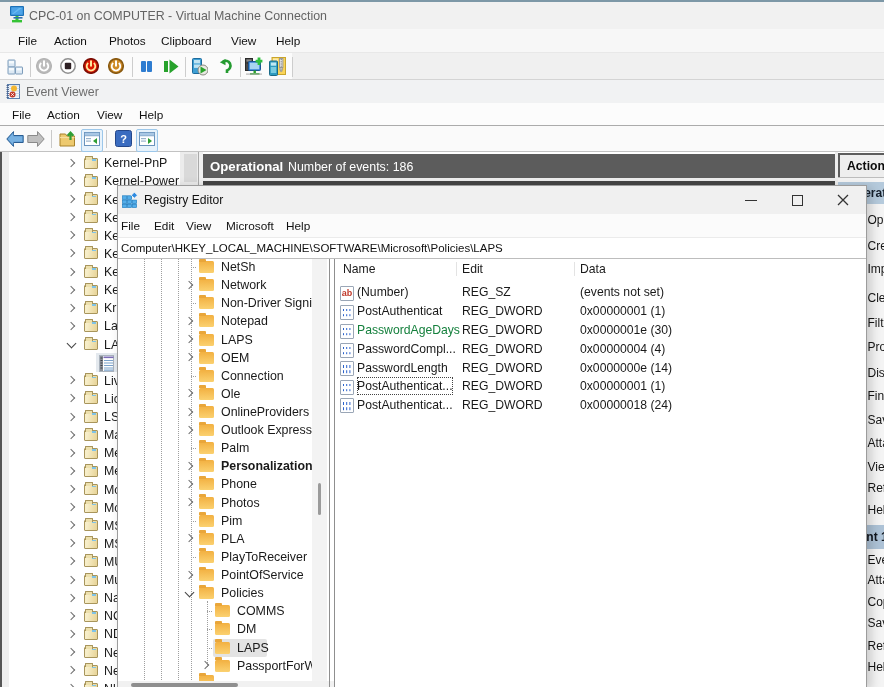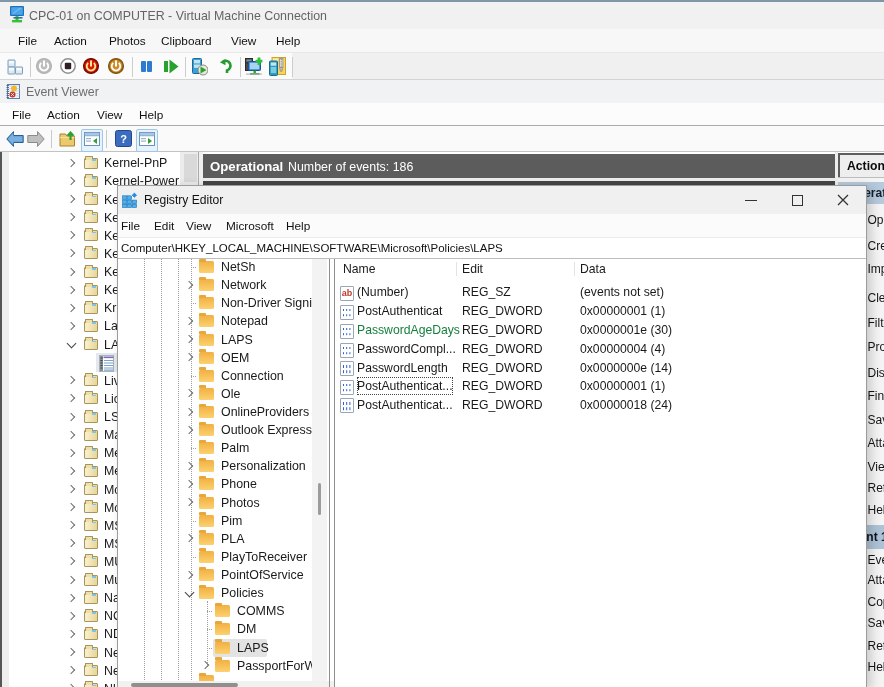--- a/index.html
+++ b/index.html
@@ -366,21 +366,21 @@
 <div class="ab fo" style="left:81.0px;top:147.0px;width:15px;height:12px;"></div>
 <div class="ab" style="left:103.0px;top:144.0px;height:18px;line-height:18px;font-size:12.4px;color:#1a1a1a;font-weight:400;">OnlineProviders</div>
 <div class="ab" style="left:68.0px;top:167.6px;width:5px;height:5px;border:solid #6e6e6e;border-width:1.5px 1.5px 0 0;transform:rotate(45deg)"></div>
 <div class="ab fo" style="left:81.0px;top:165.1px;width:15px;height:12px;"></div>
 <div class="ab" style="left:103.0px;top:162.1px;height:18px;line-height:18px;font-size:12.4px;color:#1a1a1a;font-weight:400;">Outlook Express</div>
 <div class="ab" style="left:73.0px;top:189.2px;width:5px;height:0;border-top:1px dotted #9f9f9f"></div>
 <div class="ab fo" style="left:81.0px;top:183.2px;width:15px;height:12px;"></div>
 <div class="ab" style="left:103.0px;top:180.2px;height:18px;line-height:18px;font-size:12.4px;color:#1a1a1a;font-weight:400;">Palm</div>
 <div class="ab" style="left:68.0px;top:203.8px;width:5px;height:5px;border:solid #6e6e6e;border-width:1.5px 1.5px 0 0;transform:rotate(45deg)"></div>
 <div class="ab fo" style="left:81.0px;top:201.3px;width:15px;height:12px;"></div>
-<div class="ab" style="left:103.0px;top:198.3px;height:18px;line-height:18px;font-size:12.4px;color:#1a1a1a;font-weight:400;">Personalization</div>
+<div class="ab" style="left:103.0px;top:198.3px;height:18px;line-height:18px;font-size:12.4px;color:#1a1a1a;font-weight:700;">Personalization</div>
 <div class="ab" style="left:68.0px;top:221.9px;width:5px;height:5px;border:solid #6e6e6e;border-width:1.5px 1.5px 0 0;transform:rotate(45deg)"></div>
 <div class="ab fo" style="left:81.0px;top:219.4px;width:15px;height:12px;"></div>
 <div class="ab" style="left:103.0px;top:216.4px;height:18px;line-height:18px;font-size:12.4px;color:#1a1a1a;font-weight:400;">Phone</div>
 <div class="ab" style="left:68.0px;top:240.1px;width:5px;height:5px;border:solid #6e6e6e;border-width:1.5px 1.5px 0 0;transform:rotate(45deg)"></div>
 <div class="ab fo" style="left:81.0px;top:237.6px;width:15px;height:12px;"></div>
 <div class="ab" style="left:103.0px;top:234.6px;height:18px;line-height:18px;font-size:12.4px;color:#1a1a1a;font-weight:400;">Photos</div>
 <div class="ab" style="left:73.0px;top:261.7px;width:5px;height:0;border-top:1px dotted #9f9f9f"></div>
 <div class="ab fo" style="left:81.0px;top:255.7px;width:15px;height:12px;"></div>
 <div class="ab" style="left:103.0px;top:252.7px;height:18px;line-height:18px;font-size:12.4px;color:#1a1a1a;font-weight:400;">Pim</div>
 <div class="ab" style="left:68.0px;top:276.3px;width:5px;height:5px;border:solid #6e6e6e;border-width:1.5px 1.5px 0 0;transform:rotate(45deg)"></div>

